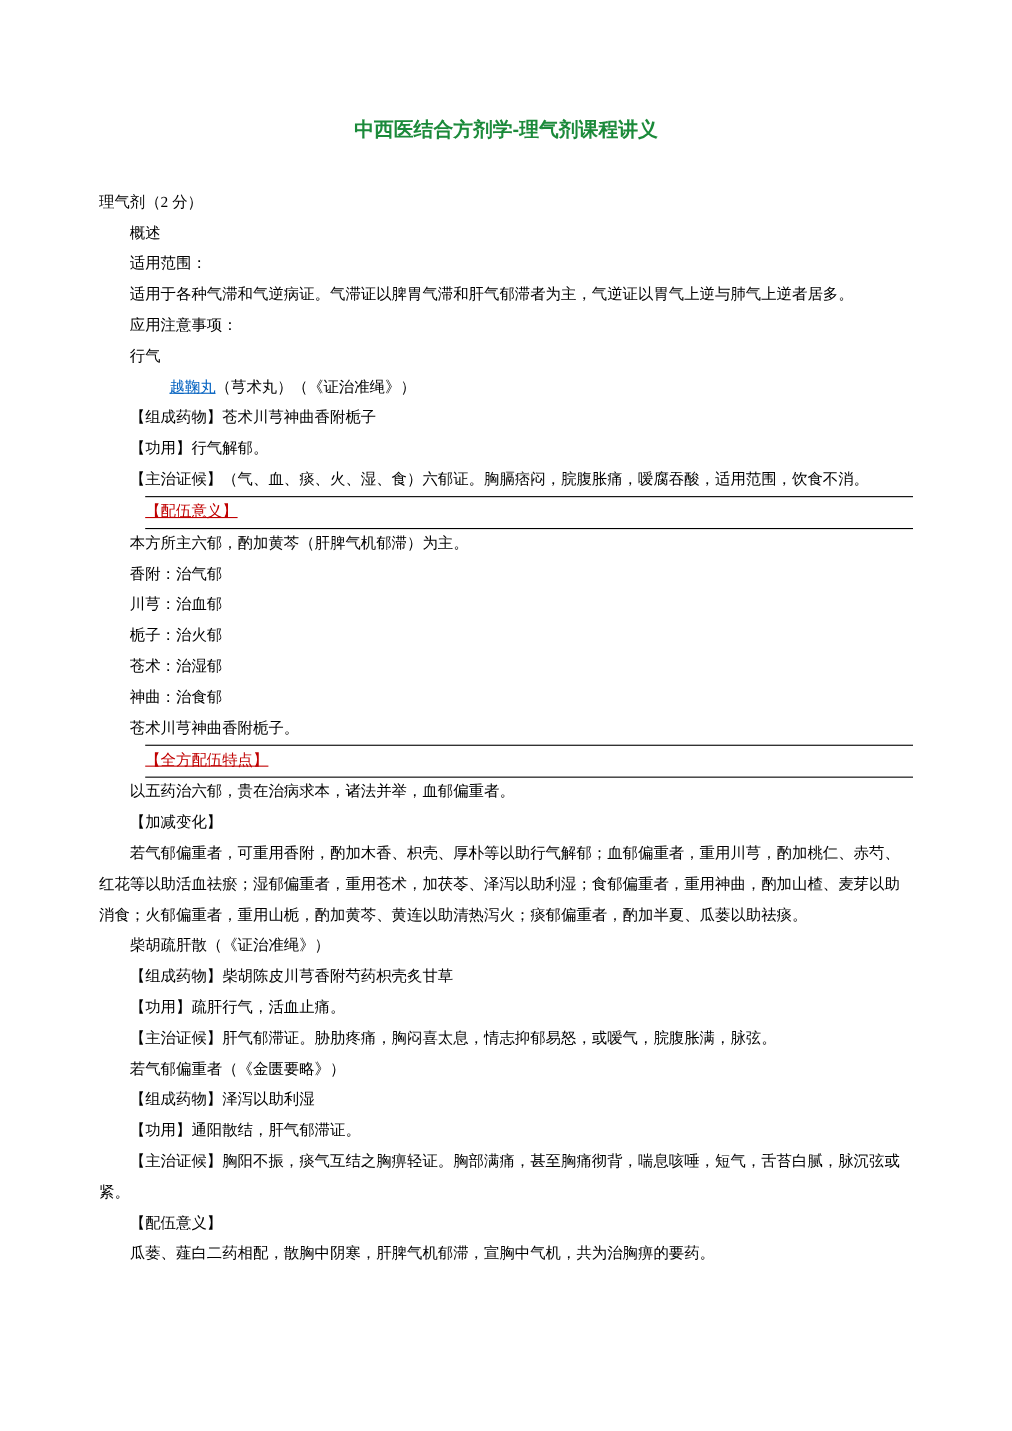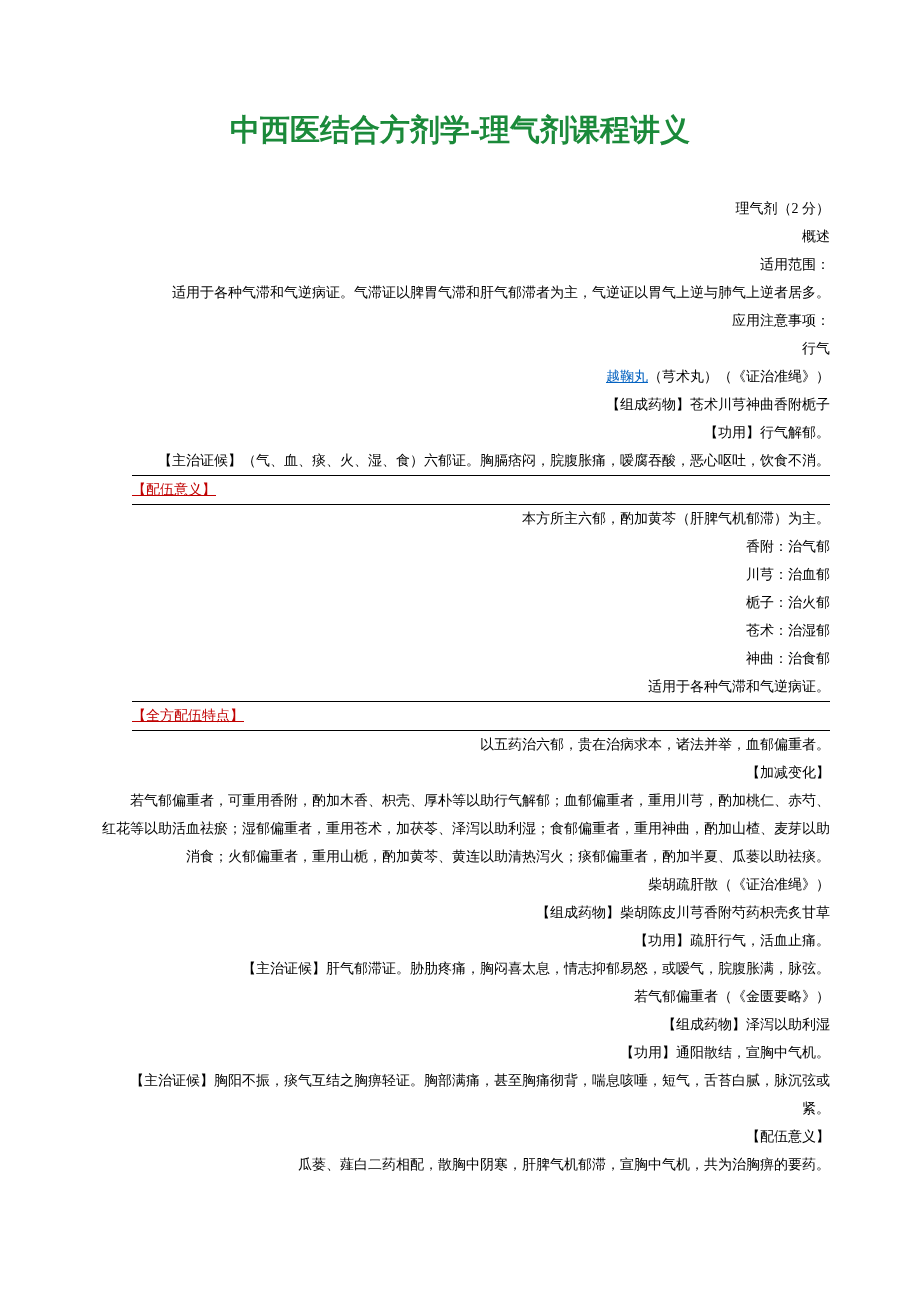--- a/index.html
+++ b/index.html
@@ -11,40 +11,40 @@
       font-family: "SimSun", "宋体", serif;
       background: #ffffff;
       width: 920px;
       padding: 100px 90px 80px 90px;
       font-size: 14px;
       line-height: 2;
       color: #000;
     }
     .title {
       text-align: center;
-      font-size: 30px;
+      font-size: 18px;
       font-weight: bold;
       color: #1b8a3a;
       margin-bottom: 35px;
       font-family: "SimHei", "黑体", sans-serif;
     }
     .line {
       text-indent: 0;
       margin: 0;
-      text-align: right;
     }
     .indent-1 {
       text-indent: 2em;
     }
     .bold {
       font-weight: normal;
     }
     .link {
       color: #0563c1;
       text-decoration: underline;
+      margin-left: 36px;
     }
     .annotation {
       color: #c00000;
       text-decoration: underline;
       text-indent: 2em;
     }
     .annotation-block {
       border-top: 1px solid #000;
       border-bottom: 1px solid #000;
       margin-left: 3em;
@@ -75,34 +75,34 @@
   <span class="link">越鞠丸</span><span>（芎术丸）（《证治准绳》）</span>
 </p>
 
 <p class="line indent-1">
   <span>【组成药物】</span><span>苍术川芎神曲香附栀子</span>
 </p>
 <p class="line indent-1">
   <span>【功用】</span><span>行气解郁。</span>
 </p>
 <p class="line indent-1">
-  <span>【主治证候】</span><span>（气、血、痰、火、湿、食）六郁证。胸膈痞闷，脘腹胀痛，嗳腐吞酸，恶心呕吐，饮食不消。</span>
+  <span>【主治证候】</span><span>（气、血、痰、火、湿、食）六郁证。胸膈痞闷，脘腹胀痛，嗳腐吞酸，适用范围，饮食不消。</span>
 </p>
 
 <div class="annotation-block">
   <p class="annotation">【配伍意义】</p>
 </div>
 
 <p class="line indent-1">本方所主六郁，酌加黄芩（肝脾气机郁滞）为主。</p>
 <p class="line indent-1">香附：治气郁</p>
 <p class="line indent-1">川芎：治血郁</p>
 <p class="line indent-1">栀子：治火郁</p>
 <p class="line indent-1">苍术：治湿郁</p>
 <p class="line indent-1">神曲：治食郁</p>
-<p class="line indent-1">适用于各种气滞和气逆病证。</p>
+<p class="line indent-1">苍术川芎神曲香附栀子。</p>
 
 <div class="annotation-block">
   <p class="annotation">【全方配伍特点】</p>
 </div>
 
 <p class="line indent-1">以五药治六郁，贵在治病求本，诸法并举，血郁偏重者。</p>
 <p class="line indent-1">【加减变化】</p>
 <p class="line indent-1">若气郁偏重者，可重用香附，酌加木香、枳壳、厚朴等以助行气解郁；血郁偏重者，重用川芎，酌加桃仁、赤芍、红花等以助活血祛瘀；湿郁偏重者，重用苍术，加茯苓、泽泻以助利湿；食郁偏重者，重用神曲，酌加山楂、麦芽以助消食；火郁偏重者，重用山栀，酌加黄芩、黄连以助清热泻火；痰郁偏重者，酌加半夏、瓜蒌以助祛痰。</p>
 
 <p class="line indent-1">柴胡疏肝散（《证治准绳》）</p>
@@ -114,19 +114,19 @@
 </p>
 <p class="line indent-1">
   <span>【主治证候】</span><span>肝气郁滞证。胁肋疼痛，胸闷喜太息，情志抑郁易怒，或嗳气，脘腹胀满，脉弦。</span>
 </p>
 
 <p class="line indent-1">若气郁偏重者（《金匮要略》）</p>
 <p class="line indent-1">
   <span>【组成药物】</span><span>泽泻以助利湿</span>
 </p>
 <p class="line indent-1">
-  <span>【功用】</span><span>通阳散结，宣胸中气机。</span>
+  <span>【功用】</span><span>通阳散结，肝气郁滞证。</span>
 </p>
 <p class="line indent-1">
   <span>【主治证候】</span><span>胸阳不振，痰气互结之胸痹轻证。胸部满痛，甚至胸痛彻背，喘息咳唾，短气，舌苔白腻，脉沉弦或紧。</span>
 </p>
 <p class="line indent-1">【配伍意义】</p>
 <p class="line indent-1">瓜蒌、薤白二药相配，散胸中阴寒，肝脾气机郁滞，宣胸中气机，共为治胸痹的要药。</p>
 
 </body></html>

